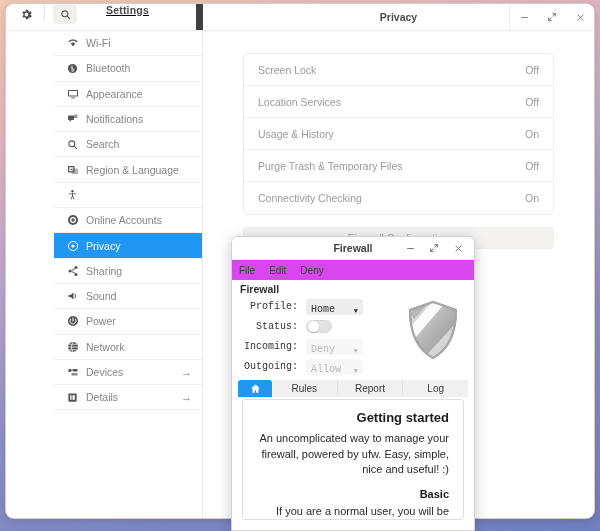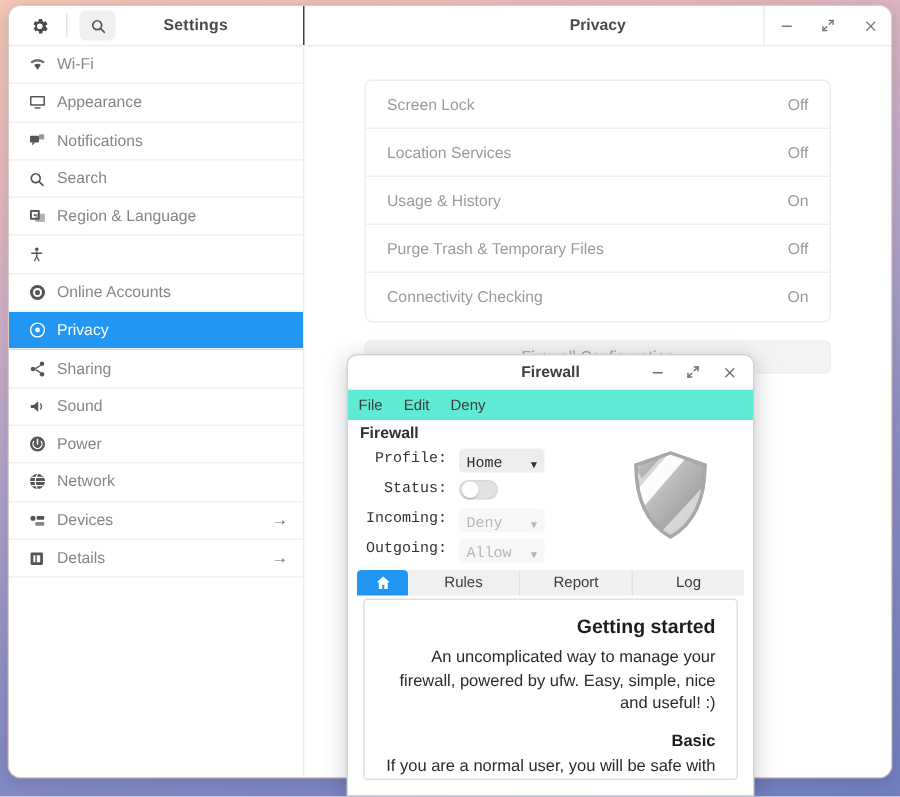--- a/index.html
+++ b/index.html
@@ -30,24 +30,24 @@
     height: 27px;
     display: flex;
     align-items: stretch;
     background: #ffffff;
     border-bottom: 1px solid #eceaea;
     flex: 0 0 27px;
   }
   .tb-left {
     width: 197px;
     display: flex;
-    align-items: center;
     gap: 0px;
-    border-right: 1px solid #404040;
+    border-right: 7px solid #404040;
     padding-left: 8px;
+    text-decoration: underline;
   }
   .tb-icon-btn {
     width: 24px; height: 20px;
     display: flex; align-items: center; justify-content: center;
     color: #5c5c5c;
     border-radius: 4px;
   }
   .tb-icon-btn.boxed { background: #f1f0ef; margin-left: 8px; }
   .tb-sep { width: 1px; height: 16px; background: #e4e2e2; margin-left: 6px; }
   .settings-title {
@@ -96,20 +96,21 @@
   }
   .side-item {
     height: 25.3px;
     display: flex;
     align-items: center;
     padding: 0 10px 0 9px;
     font-size: 10.5px;
     color: #7b7b80;
     border-bottom: 1px solid #f2f1f1;
     position: relative;
+    margin-left: 48px;
   }
   .side-item .si-icon {
     width: 19px; flex: 0 0 19px;
     display: flex; align-items: center; justify-content: center;
     color: #555;
   }
   .side-item .si-label { flex: 1; padding-left: 4px; color: #85858a; }
   .side-item .si-arrow { color: #6c6c6c; font-size: 11px; }
   .side-item.active {
     background: #2196f3;
@@ -149,21 +150,21 @@
     align-items: center;
     justify-content: center;
     font-size: 10.5px;
     color: #9b9b9f;
   }
 
   
   #firewall-window {
     position: absolute;
     left: 231px; top: 236px;
-    width: 272px; height: 295px;
+    width: 244px; height: 295px;
     background: #ffffff;
     border: 1px solid #d5d3d2;
     border-radius: 7px 7px 0 0;
     box-shadow: 0 3px 14px rgba(40,30,60,0.25);
     overflow: hidden;
     display: flex;
     flex-direction: column;
   }
   #fw-titlebar {
     height: 23px;
@@ -190,21 +191,21 @@
     display: flex; align-items: center; justify-content: center;
     color: #6f6f6f;
   }
   #fw-menubar {
     height: 20px;
     display: flex; align-items: center;
     padding-left: 7px;
     gap: 14px;
     font-size: 10px;
     color: #3d3d3d;
-    background: #5eead4;
+    background: #d946ef;
   }
   #fw-section-title {
     font-size: 10.5px;
     font-weight: bold;
     color: #2f2f2f;
     padding: 3px 0 2px 8px;
   }
   #fw-controls {
     display: flex;
     padding: 0 8px;
@@ -373,20 +374,30 @@
       <div class="side-item">
         <span class="si-icon">
           <svg width="12" height="12" viewBox="0 0 24 24" fill="#555">
               <path d="M12 19l4.5-6.2a7.6 7.6 0 00-9 0L12 19z"></path>
               <path d="M2.5 8.2a15 15 0 0119 0l-2 2.6a11.4 11.4 0 00-15 0L2.5 8.2z" opacity=".85"></path>
             </svg>
         </span>
         <span class="si-label">Wi-Fi</span>
       </div>
 
+      <div class="side-item">
+        <span class="si-icon">
+          <svg width="11" height="11" viewBox="0 0 24 24" fill="#555">
+              <circle cx="12" cy="12" r="10"></circle>
+              <path d="M11 5l5 4-8 6 8-6-5-4z" fill="#fff"></path>
+              <path d="M11 5v14l5-4-8-6" fill="none" stroke="#fff" stroke-width="1.6"></path>
+            </svg>
+        </span>
+        <span class="si-label">Bluetooth</span>
+      </div>
 
       <div class="side-item">
         <span class="si-icon">
           <svg width="12" height="12" viewBox="0 0 24 24" fill="#555">
               <rect x="2" y="4" width="20" height="13" rx="1.5"></rect>
               <rect x="4" y="6" width="16" height="9" fill="#fff"></rect>
               <rect x="8" y="19" width="8" height="1.8"></rect>
             </svg>
         </span>
         <span class="si-label">Appearance</span>

